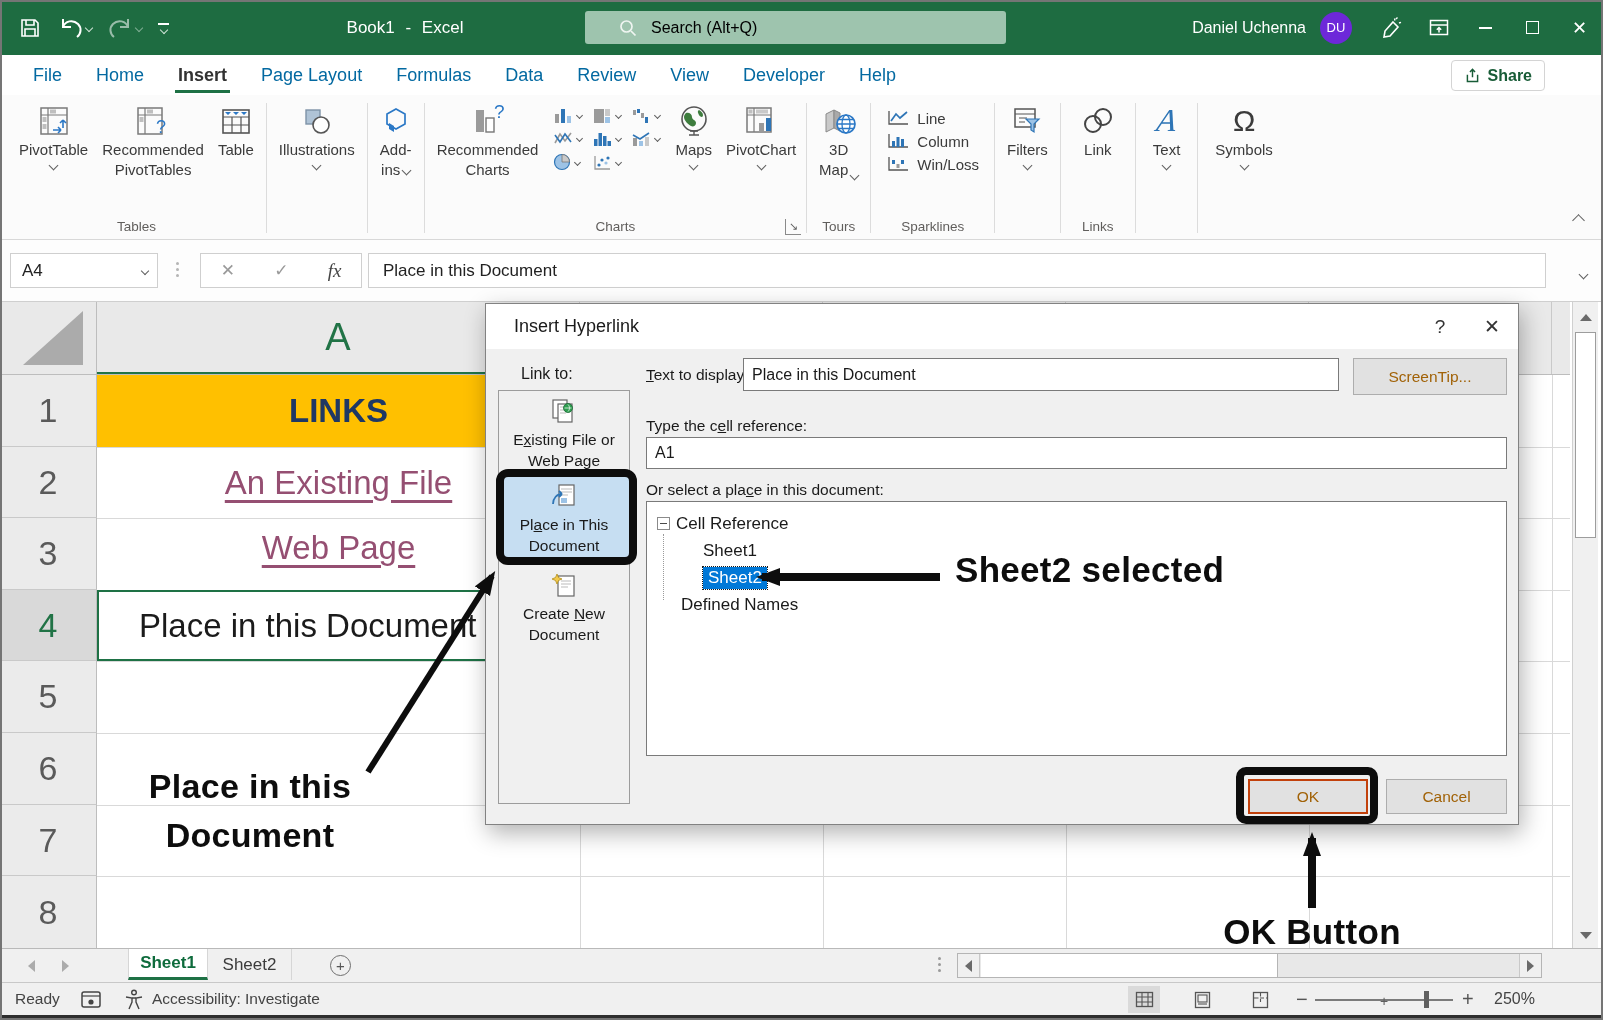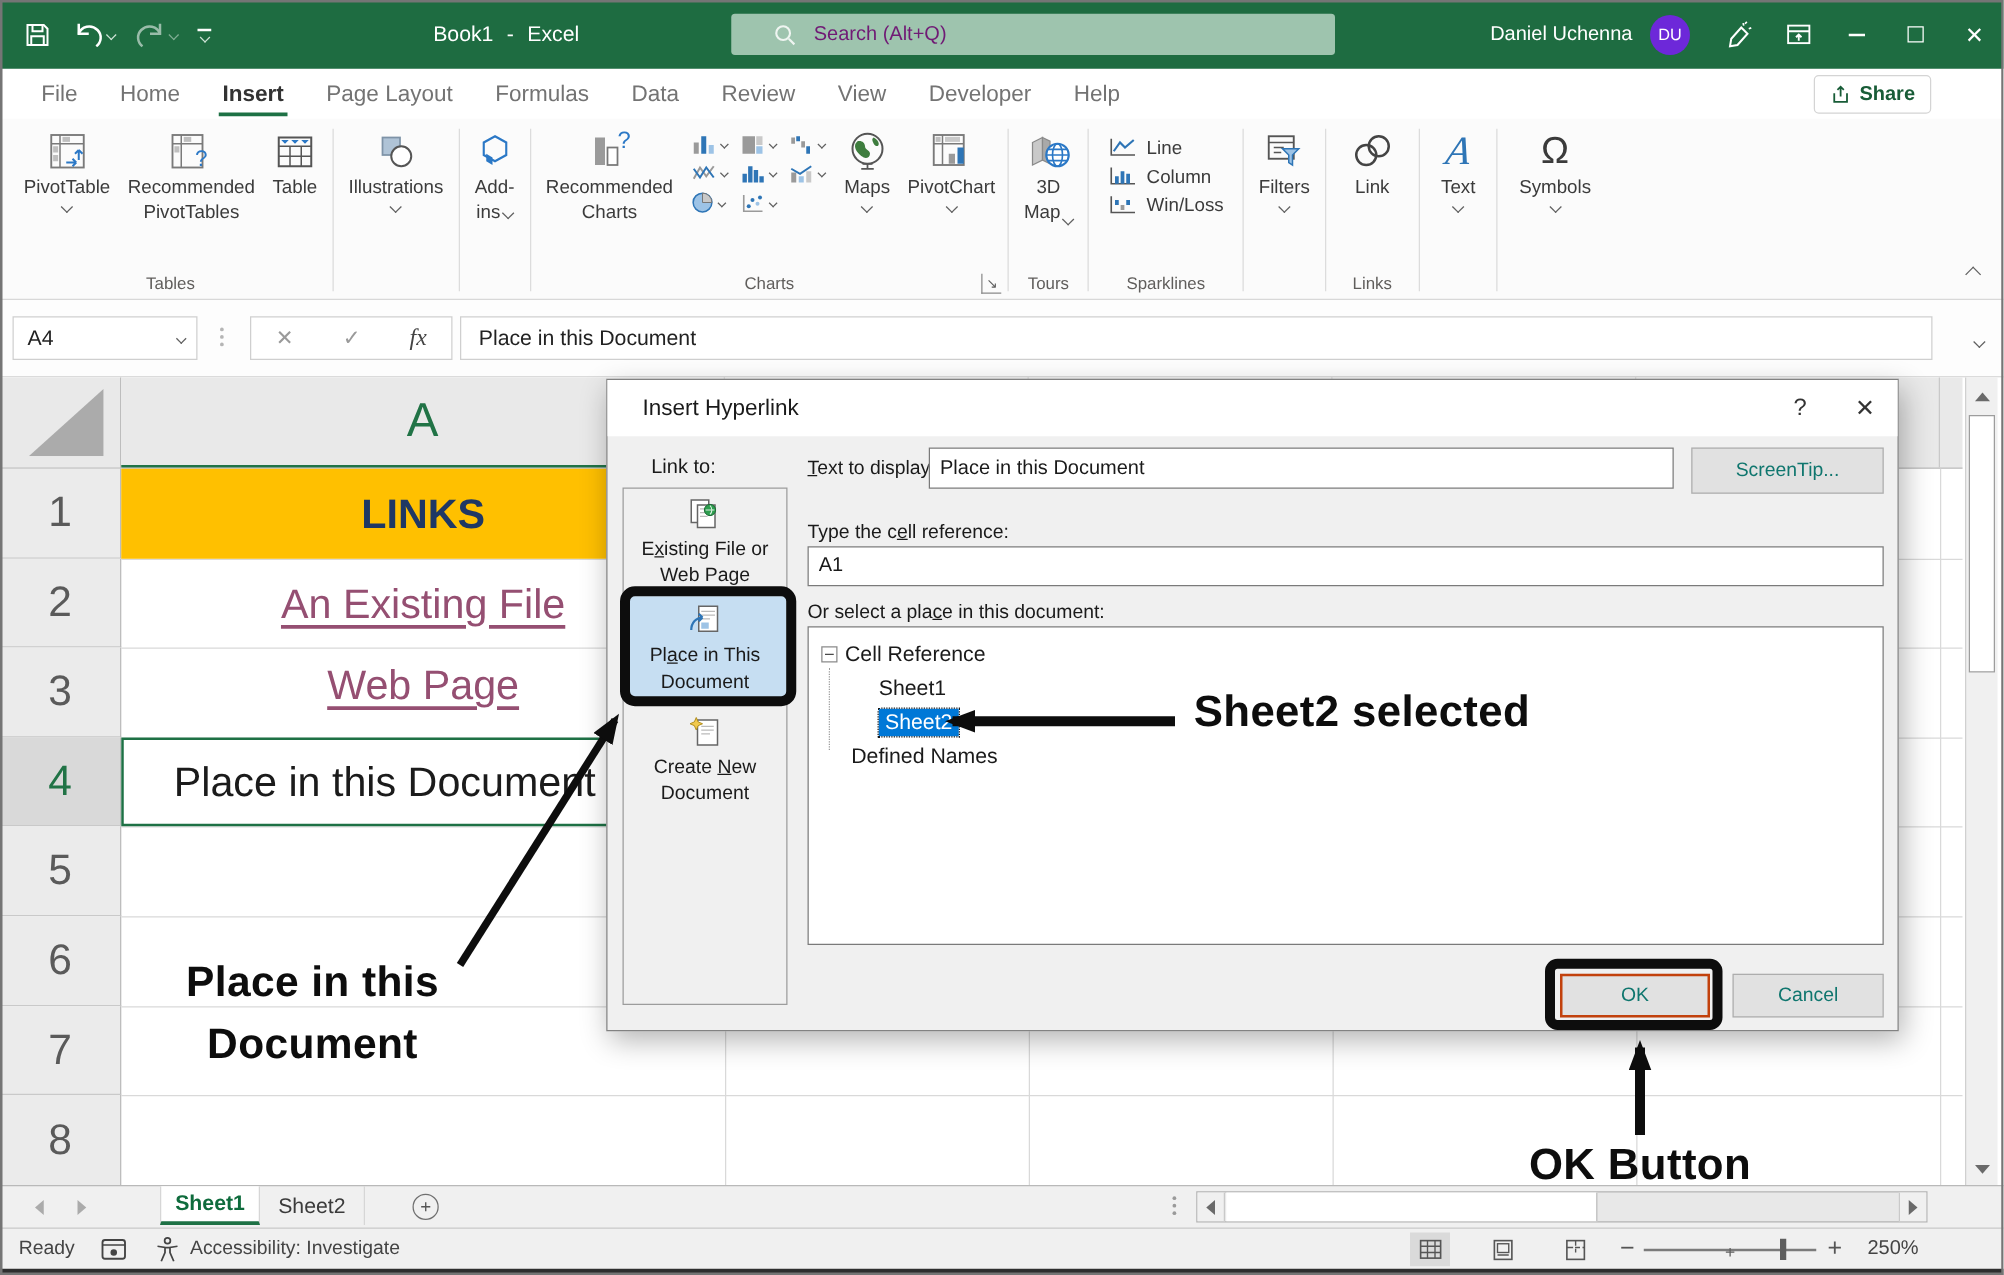--- a/index.html
+++ b/index.html
@@ -6,32 +6,32 @@
   body { font-family:"Liberation Sans", sans-serif; background:#fff; }
   .window { position:relative; width:1603px; height:1020px; overflow:hidden; background:#fff; }
   .frame { position:absolute; inset:0; border:2px solid #757575; pointer-events:none; z-index:60; }
 
   
   .titlebar { position:absolute; left:0; top:0; width:1603px; height:55px; background:#1E6C41; display:flex; align-items:center; z-index:5; }
   .qat { display:flex; align-items:center; gap:16px; padding-left:18px; }
   .qat-btn { display:flex; align-items:center; gap:3px; cursor:pointer; }
   .cvw { display:inline-block; width:6px; height:6px; border-right:1.5px solid #cfe3d7; border-bottom:1.5px solid #cfe3d7; transform:rotate(45deg); }
   .tb-title { position:absolute; left:250px; width:310px; text-align:center; color:#fff; font-size:17px; word-spacing:6px; }
-  .search-pill { position:absolute; left:585px; top:11px; width:483px; height:33px; background:#9EC4AE; border-radius:3px; display:flex; align-items:center; padding-left:34px; gap:14px; color:#701a75; font-size:16px; cursor:text; }
+  .search-pill { position:absolute; left:585px; top:11px; width:421px; height:33px; background:#9EC4AE; border-radius:3px; display:flex; align-items:center; padding-left:34px; gap:14px; color:#000000; font-size:16px; cursor:text; }
   .tb-right { position:absolute; right:0; top:0; height:55px; display:flex; align-items:center; gap:0; }
   .tb-user { color:#fff; font-size:16px; margin-right:14px; }
   .avatar { width:32px; height:32px; border-radius:50%; background:#6d28d9; color:#fff; font-size:13px; display:flex; align-items:center; justify-content:center; margin-right:16px; }
   .tb-ctl { width:47px; height:55px; display:flex; align-items:center; justify-content:center; color:#fff; cursor:pointer; }
   .min-glyph { width:13px; height:0; border-top:2px solid #fff; }
   .max-glyph { width:13px; height:13px; border:1.6px solid #fff; }
   .close-glyph { font-size:18px; color:#fff; }
 
   
   .tabrow { position:absolute; left:0; top:55px; width:1603px; height:40px; background:#fff; display:flex; align-items:center; padding-left:16px; }
-  .rtab { padding:0 17px; font-size:18px; color:#737373; height:40px; display:flex; align-items:center; cursor:pointer; position:relative; }
+  .rtab { padding:0 17px; font-size:18px; color:#0369a1; height:40px; display:flex; align-items:center; cursor:pointer; position:relative; }
   .rtab.active { font-weight:700; color:#333; }
   .rtab.active::after { content:""; position:absolute; left:14px; right:14px; bottom:2px; height:3px; background:#1E7145; }
   .share-btn { position:absolute; right:58px; top:5px; height:31px; padding:0 12px; border:1px solid #D4D4D4; border-radius:4px; background:#fff; display:flex; align-items:center; gap:7px; color:#185C37; font-size:16px; font-weight:700; cursor:pointer; }
 
   
   .ribbon { position:absolute; left:0; top:95px; width:1603px; height:145px; background:#FBFBFB; border-bottom:1px solid #D8D8D8; display:flex; align-items:stretch; padding-left:8px; }
   .rgroup { position:relative; display:flex; flex-direction:column; padding:6px 4px 0 4px; }
   .gbody { display:flex; align-items:flex-start; }
   .glabel { position:absolute; bottom:5px; left:0; right:0; text-align:center; font-size:13.5px; color:#605E5C;margin-top:22px; }
   .gdiv { width:1px; background:#DCDCDC; margin:8px 1px 6px 1px; }
@@ -84,21 +84,21 @@
   
   .dialog { position:absolute; left:485px; top:303px; width:1034px; height:522px; background:#F0F0F0; border:1px solid #828282; box-shadow:3px 8px 22px rgba(0,0,0,0.30); z-index:10; }
   .dtitle { height:45px; background:#fff; display:flex; align-items:center; padding-left:28px; font-size:18px; color:#1a1a1a; }
   .dtitle .sp { flex:1; }
   .dhelp, .dclose { width:52px; height:45px; display:flex; align-items:center; justify-content:center; color:#333; font-size:19px; cursor:pointer; }
   .dlabel { position:absolute; font-size:15.5px; color:#1a1a1a; }
   .lpanel { position:absolute; left:12px; top:86px; width:132px; height:414px; border:1px solid #9C9C9C; background:#F0F0F0; }
   .lopt { position:absolute; left:0; width:130px; display:flex; flex-direction:column; align-items:center; justify-content:center; gap:3px; font-size:15.5px; color:#1a1a1a; text-align:center; line-height:1.3; cursor:pointer; }
   .lopt.sel { background:#C6DEF2; }
   .dinput { position:absolute; background:#fff; border:1px solid #7A7A7A; font-family:"Liberation Sans", sans-serif; font-size:16px; color:#1a1a1a; padding:0 8px; }
-  .dbtn { position:absolute; background:#E1E1E1; border:1px solid #ADADAD; font-size:15.5px; color:#0f766e; display:flex; align-items:center; justify-content:center; cursor:pointer; font-family:"Liberation Sans", sans-serif; }
+  .dbtn { position:absolute; background:#E1E1E1; border:1px solid #ADADAD; font-size:15.5px; color:#a16207; display:flex; align-items:center; justify-content:center; cursor:pointer; font-family:"Liberation Sans", sans-serif; }
   .dbtn.primary { border:2px solid #c2410c; }
   .treebox { position:absolute; left:160px; top:197px; width:861px; height:255px; background:#fff; border:1px solid #7A7A7A; padding:8px 10px; font-size:17px; color:#1a1a1a; }
   .trow { display:flex; align-items:center; height:27px; cursor:pointer; position:relative; }
   .minusbox { width:13px; height:13px; border:1px solid #8a8a8a; background:#fff; margin-right:6px; position:relative; }
   .minusbox::after { content:""; position:absolute; left:2px; right:2px; top:5px; height:1px; background:#4a4a4a; }
   .tindent1 { padding-left:46px; }
   .tindent2 { padding-left:24px; }
   .tsel { background:#0078D7; color:#fff; padding:1px 5px; outline:1px dotted #1a1a1a; }
   .tvline { position:absolute; left:16px; top:32px; height:66px; border-left:1px dotted #9a9a9a; }
   u { text-decoration:underline; }

